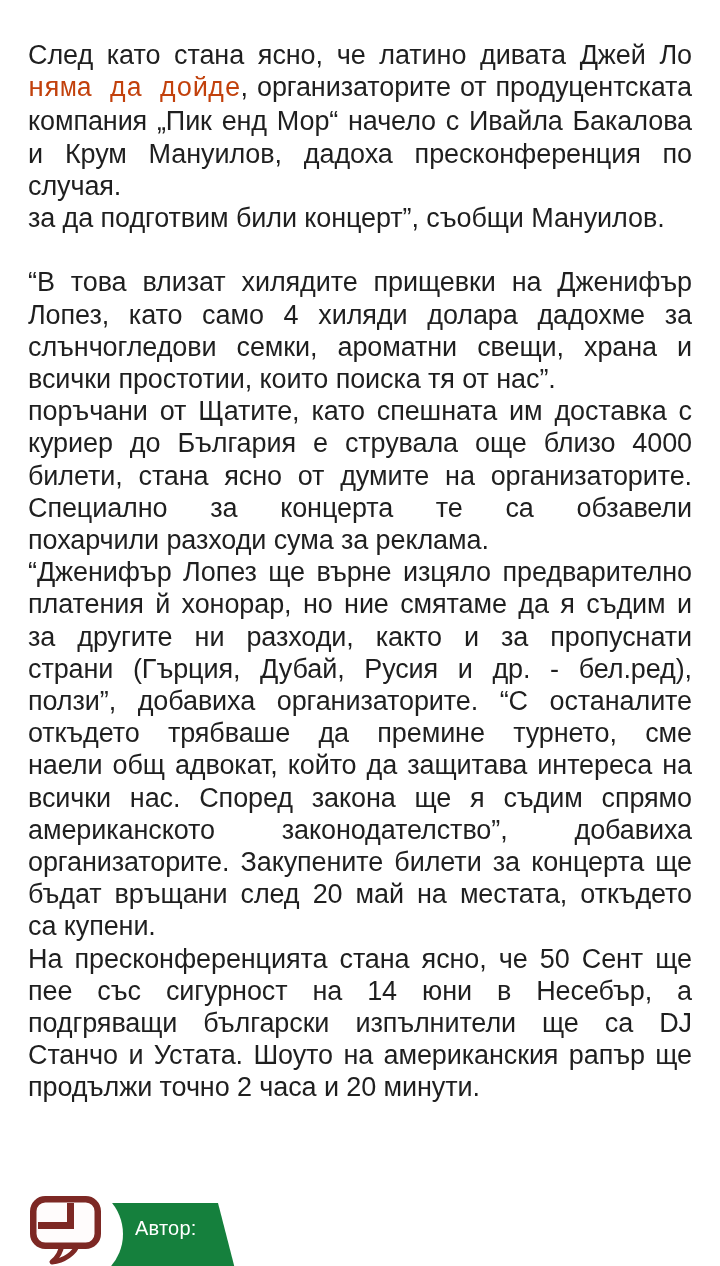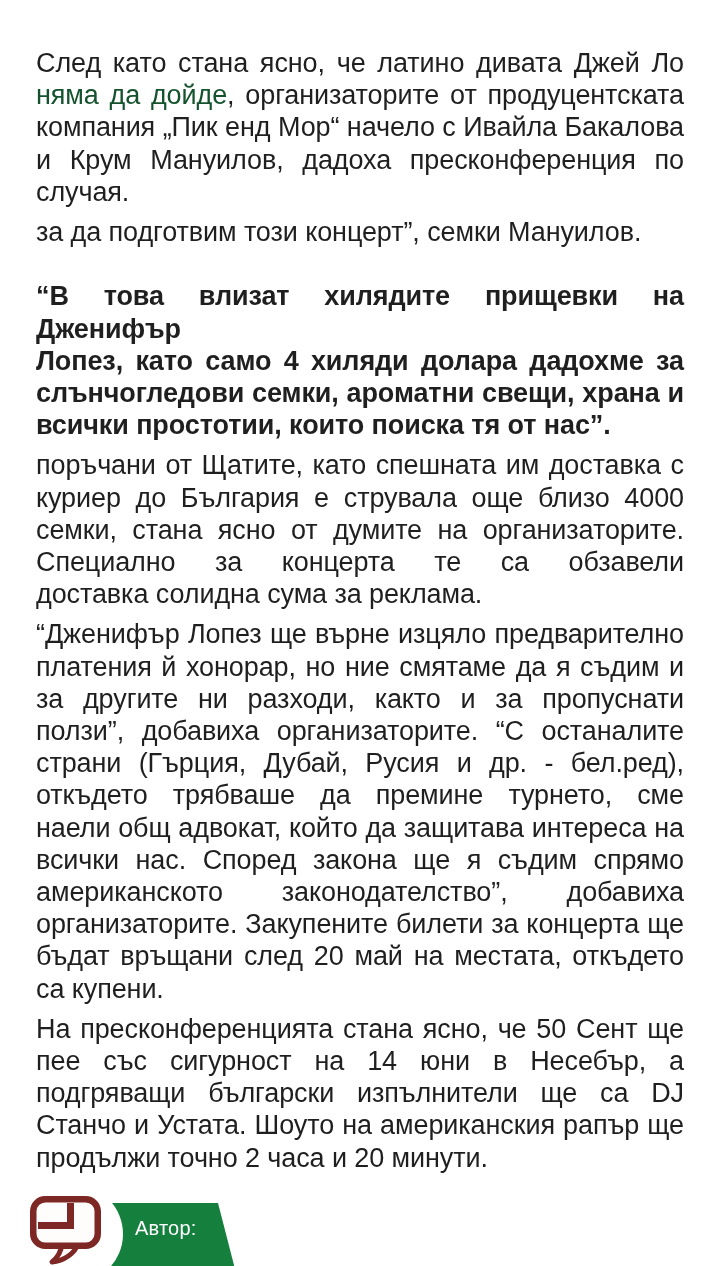--- a/index.html
+++ b/index.html
@@ -15,29 +15,29 @@
   
   .article {
     position: absolute;
     left: 28px; top: 39px;
     width: 664px;
     color: #1f1f1f;
     font-size: 27px;
     line-height: 32.2px;
     letter-spacing: -0.1px;
   }
-  .para { margin: 8px; }
-  .para.gap-before { margin-top: 32.2px; font-weight: bold; }
+  .para { margin: 0; }
+  .para.gap-before { margin-top: 32.2px; }
   .line {
     text-align: justify;
     text-align-last: justify;
     white-space: normal;
   }
   .line.last { text-align-last: left; }
-  .inline-link { color: #14532d; cursor: pointer; }
+  .inline-link { color: #c2410c; cursor: pointer; font-family: Liberation Mono, monospace; }
 
   
   .author-banner {
     position: absolute;
     left: 95px; top: 1203px;
     width: 140px; height: 66px;
     background: #15803d;
     clip-path: polygon(0 0, calc(100% - 17px) 0, 100% 100%, 0 100%);
     z-index: 1;
   }
@@ -70,41 +70,41 @@
 
   <div class="article">
       <div class="para">
         <div class="line"><span>След като стана ясно, че латино дивата Джей Ло</span></div>
         <div class="line"><span class="inline-link">няма да дойде</span><span>, организаторите от продуцентската</span></div>
         <div class="line"><span>компания „Пик енд Мор“ начело с Ивайла Бакалова</span></div>
         <div class="line"><span>и Крум Мануилов, дадоха пресконференция по</span></div>
         <div class="line last"><span>случая.</span></div>
       </div>
       <div class="para">
-        <div class="line last"><span>за да подготвим този концерт”, семки Мануилов.</span></div>
+        <div class="line last"><span>за да подготвим били концерт”, съобщи Мануилов.</span></div>
       </div>
       <div class="para gap-before">
         <div class="line"><span>“В това влизат хилядите прищевки на Дженифър</span></div>
         <div class="line"><span>Лопез, като само 4 хиляди долара дадохме за</span></div>
         <div class="line"><span>слънчогледови семки, ароматни свещи, храна и</span></div>
         <div class="line last"><span>всички простотии, които поиска тя от нас”.</span></div>
       </div>
       <div class="para">
         <div class="line"><span>поръчани от Щатите, като спешната им доставка с</span></div>
         <div class="line"><span>куриер до България е струвала още близо 4000</span></div>
-        <div class="line"><span>семки, стана ясно от думите на организаторите.</span></div>
+        <div class="line"><span>билети, стана ясно от думите на организаторите.</span></div>
         <div class="line"><span>Специално за концерта те са обзавели</span></div>
-        <div class="line last"><span>доставка солидна сума за реклама.</span></div>
+        <div class="line last"><span>похарчили разходи сума за реклама.</span></div>
       </div>
       <div class="para">
         <div class="line"><span>“Дженифър Лопез ще върне изцяло предварително</span></div>
         <div class="line"><span>платения й хонорар, но ние смятаме да я съдим и</span></div>
         <div class="line"><span>за другите ни разходи, както и за пропуснати</span></div>
+        <div class="line"><span>страни (Гърция, Дубай, Русия и др. - бел.ред),</span></div>
         <div class="line"><span>ползи”, добавиха организаторите. “С останалите</span></div>
-        <div class="line"><span>страни (Гърция, Дубай, Русия и др. - бел.ред),</span></div>
         <div class="line"><span>откъдето трябваше да премине турнето, сме</span></div>
         <div class="line"><span>наели общ адвокат, който да защитава интереса на</span></div>
         <div class="line"><span>всички нас. Според закона ще я съдим спрямо</span></div>
         <div class="line"><span>американското законодателство”, добавиха</span></div>
         <div class="line"><span>организаторите. Закупените билети за концерта ще</span></div>
         <div class="line"><span>бъдат връщани след 20 май на местата, откъдето</span></div>
         <div class="line last"><span>са купени.</span></div>
       </div>
       <div class="para">
         <div class="line"><span>На пресконференцията стана ясно, че 50 Сент ще</span></div>

